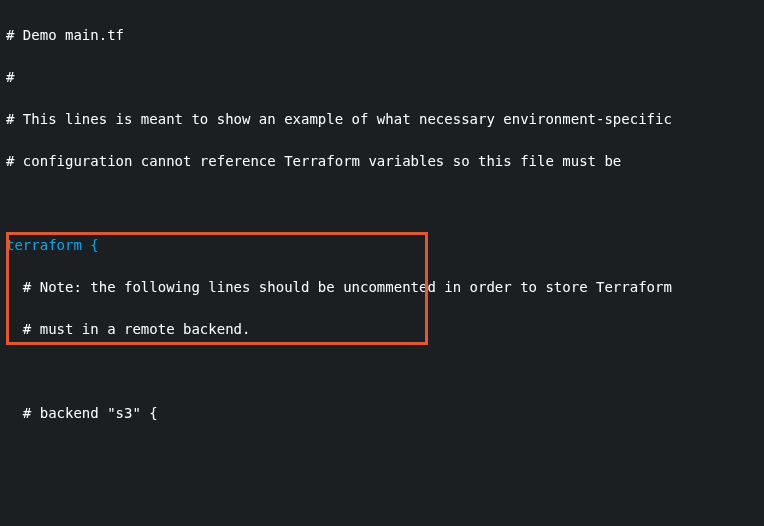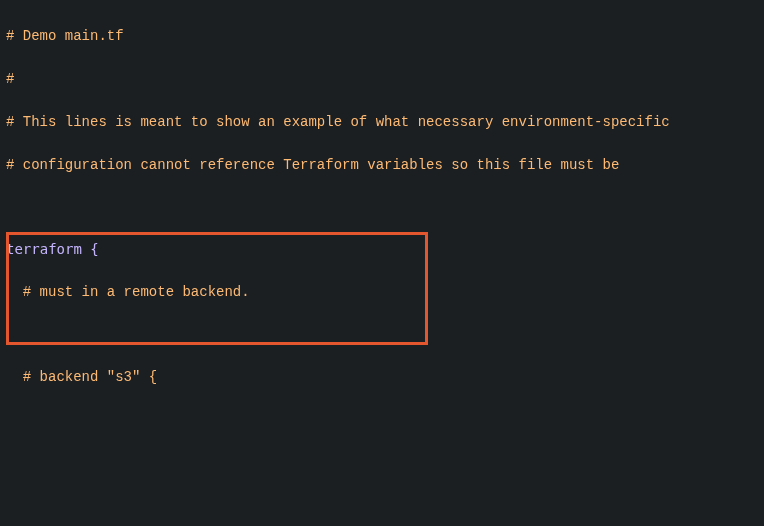--- a/index.html
+++ b/index.html
@@ -12,39 +12,40 @@
     font-size: 14px;
     line-height: 21px;
     color: #e8e8e8;
     overflow: hidden;
   }
   .editor {
     position: relative;
     padding: 4px 6px;
     white-space: pre;
   }
-  .c-comment { color: #fdba74; font-family: Liberation Mono, monospace; }
-  .c-kw   { color: #c4b5fd; }
+  .c-comment { color: #ffffff; }
+  .c-kw   { color: #0ea5e9; }
   .highlight-box {
     position: absolute;
     border: 3px solid #e4572e;
     pointer-events: none;
     box-sizing: border-box;
   }
 </style>
 </head>
 <body>
 
 <div class="editor">
 <div><span class="c-comment"># Demo main.tf</span></div>
 <div><span class="c-comment">#</span></div>
 <div><span class="c-comment"># This lines is meant to show an example of what necessary environment-specific</span></div>
 <div><span class="c-comment"># configuration cannot reference Terraform variables so this file must be</span></div>
 <div><span></span>&nbsp;</div>
 <div><span class="c-kw">terraform {</span></div>
+<div><span class="c-comment">  # Note: the following lines should be uncommented in order to store Terraform</span></div>
 <div><span class="c-comment">  # must in a remote backend.</span></div>
 <div><span></span>&nbsp;</div>
 <div><span class="c-comment">  # backend "s3" {</span></div>
 
 
 
 
 
 
 

